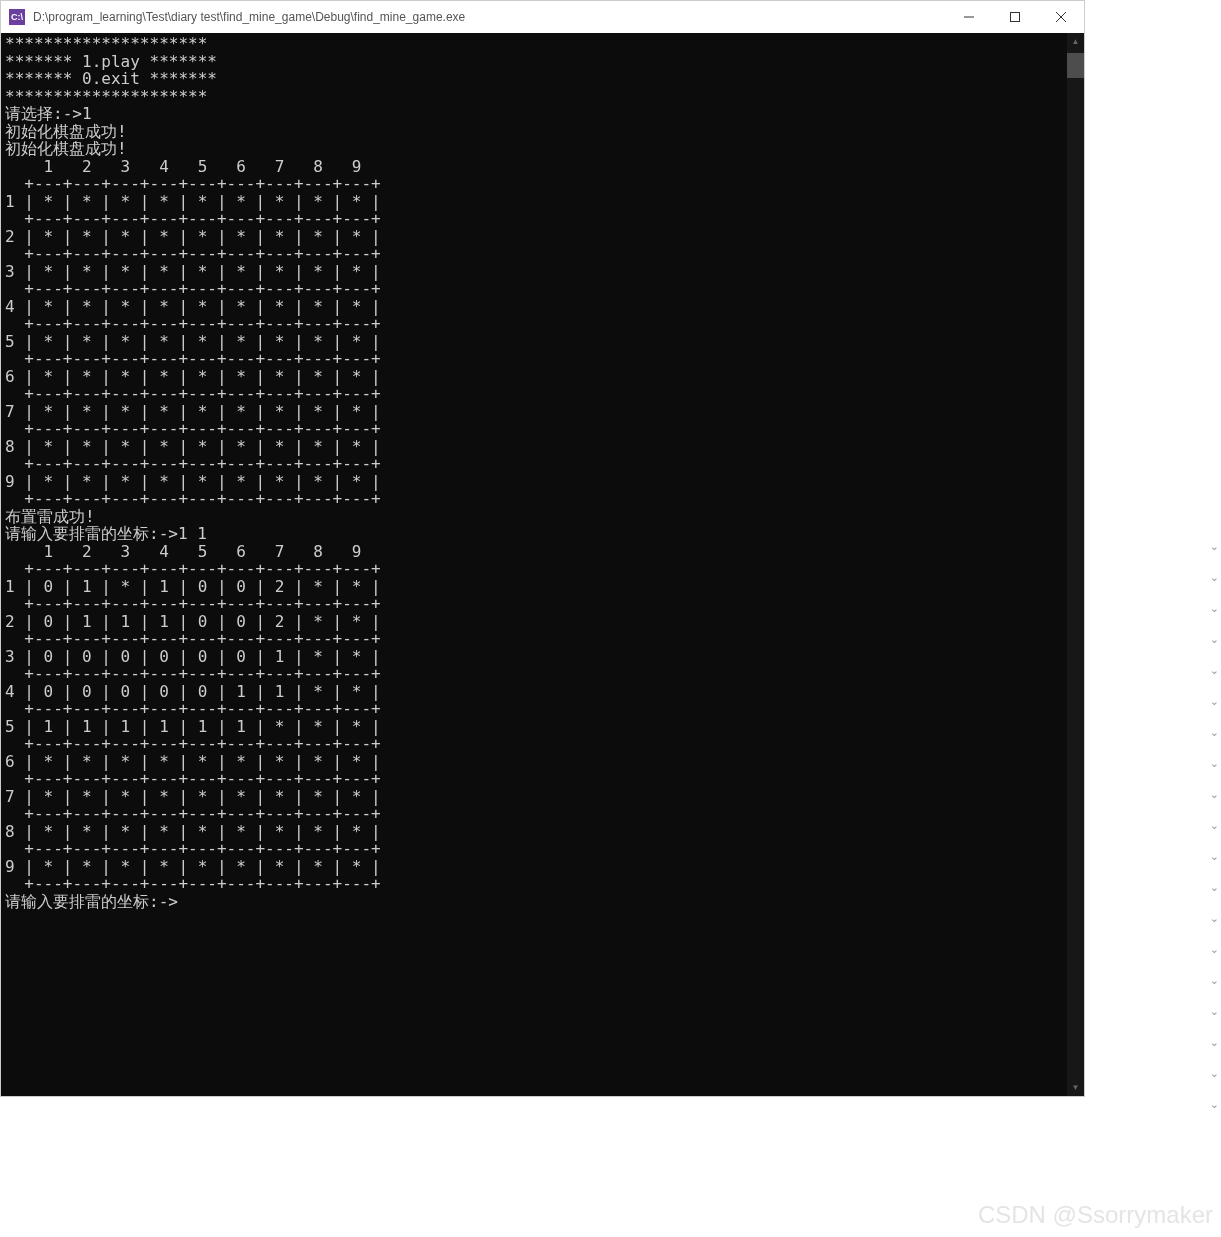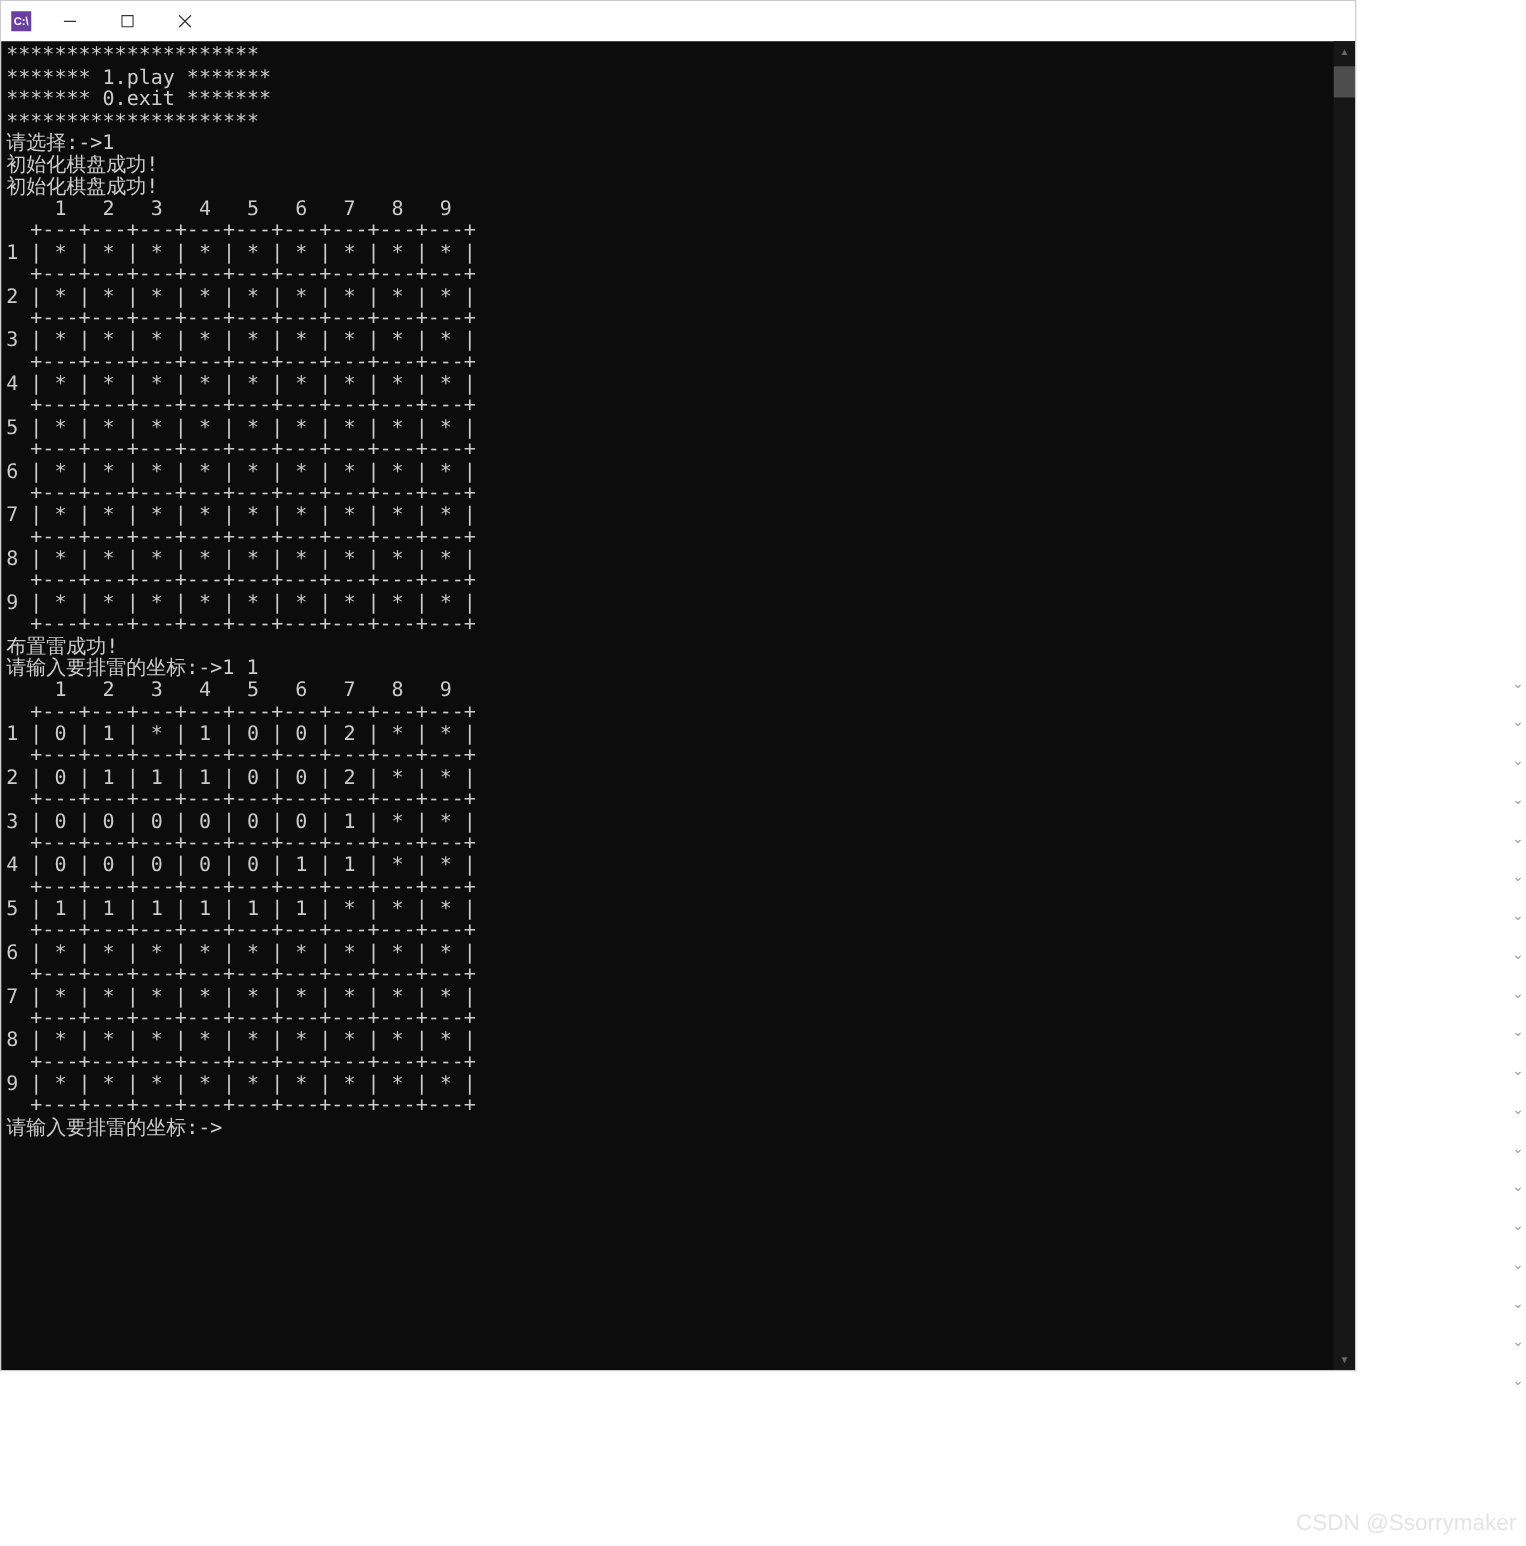--- a/index.html
+++ b/index.html
@@ -93,40 +93,41 @@
       color: #666666;
       font-size: 8px;
     }
     .scroll-arrow.up { top: 0; }
     .scroll-arrow.down { bottom: 0; }
     .watermark {
       position: absolute;
       bottom: 8px;
       right: 8px;
       color: rgba(210, 210, 210, 0.6);
-      font-size: 18px;
+      font-size: 24px;
       font-family: Arial, sans-serif;
     }
     .side-chevrons {
       position: absolute;
       right: 2px;
       top: 540px;
       display: flex;
       flex-direction: column;
       gap: 18px;
       color: #999999;
       font-size: 11px;
     }
   </style>
 </head>
 <body>
 
 <div class="window">
   <div class="titlebar">
     <div class="titlebar-icon">C:\</div>
+    <div class="titlebar-title">D:\program_learning\Test\diary test\find_mine_game\Debug\find_mine_game.exe</div>
     <div class="titlebar-controls">
       <div class="titlebar-btn">
         <svg viewBox="0 0 10 10">
             <line x1="0" y1="5" x2="10" y2="5" stroke="#333" stroke-width="1"></line>
           </svg>
       </div>
       <div class="titlebar-btn">
         <svg viewBox="0 0 10 10">
             <rect x="0.5" y="0.5" width="9" height="9" fill="none" stroke="#333" stroke-width="1"></rect>
           </svg>

